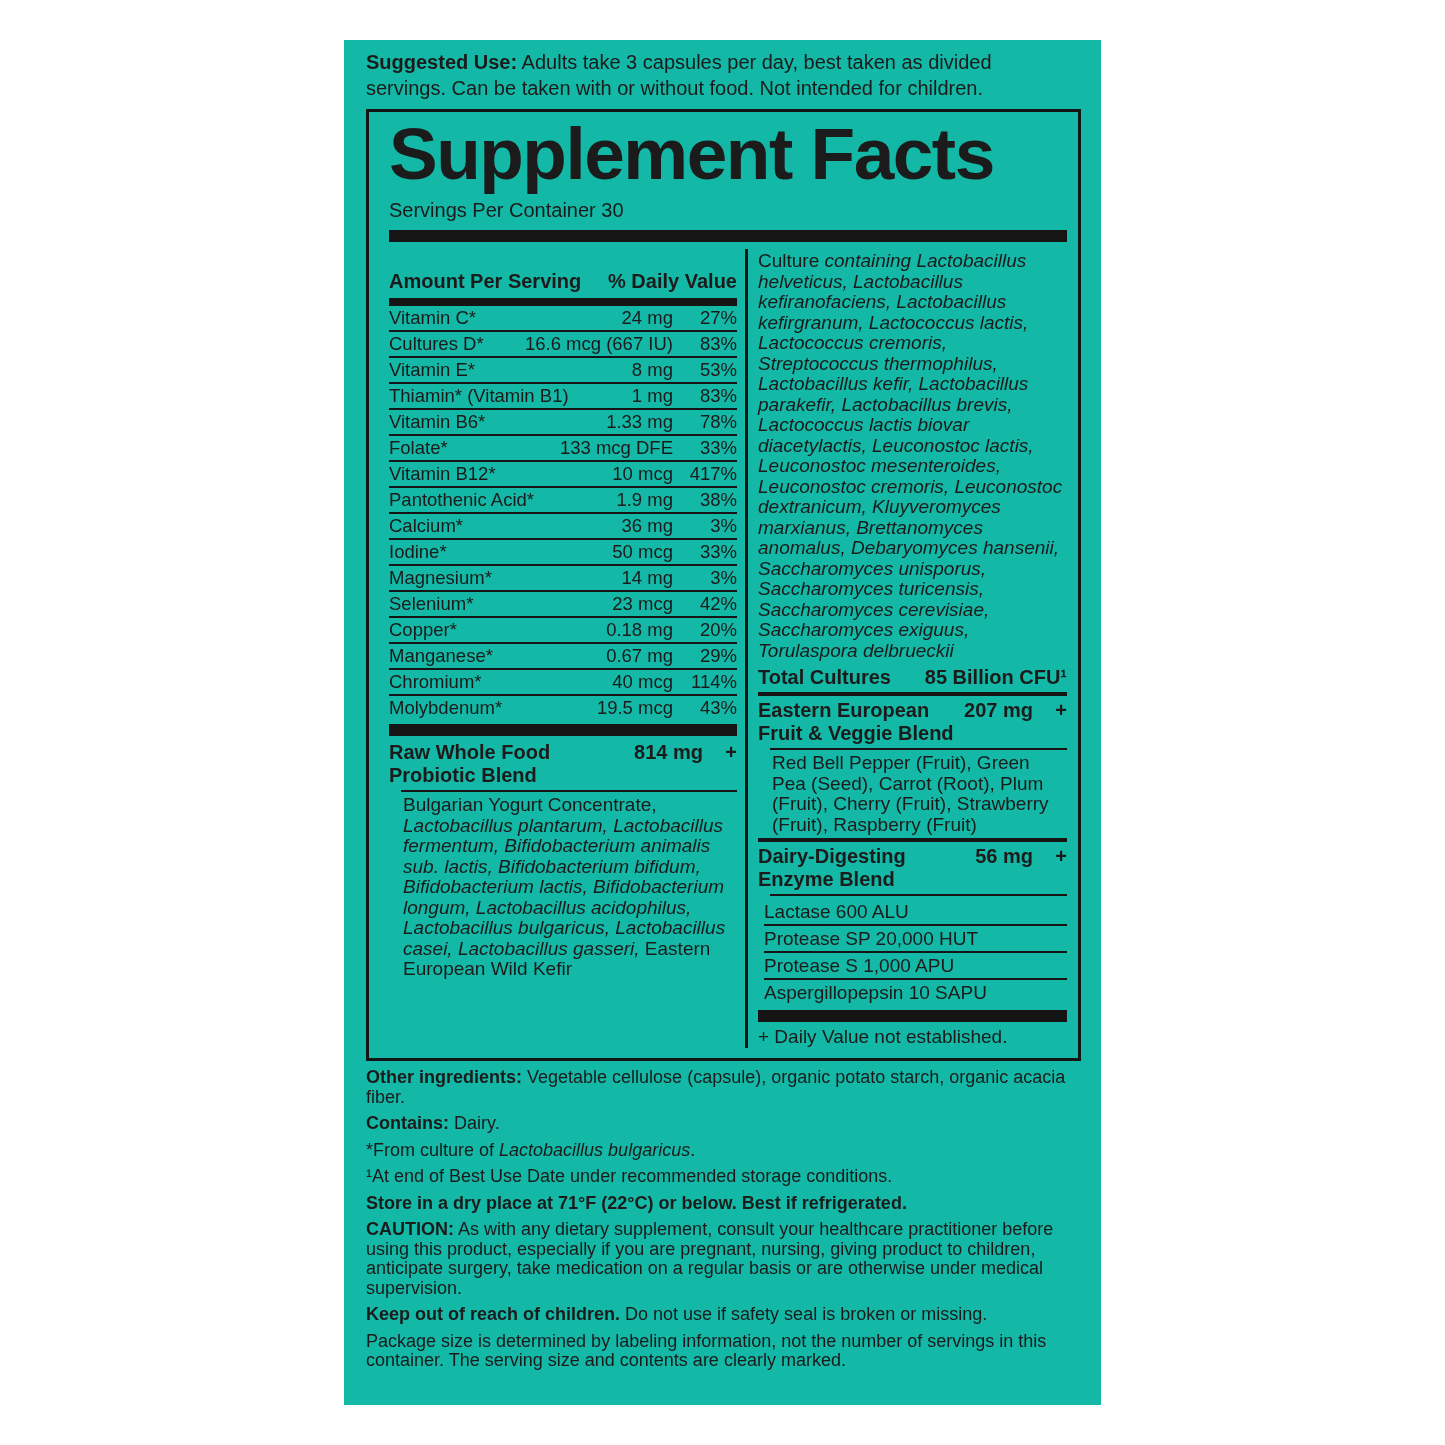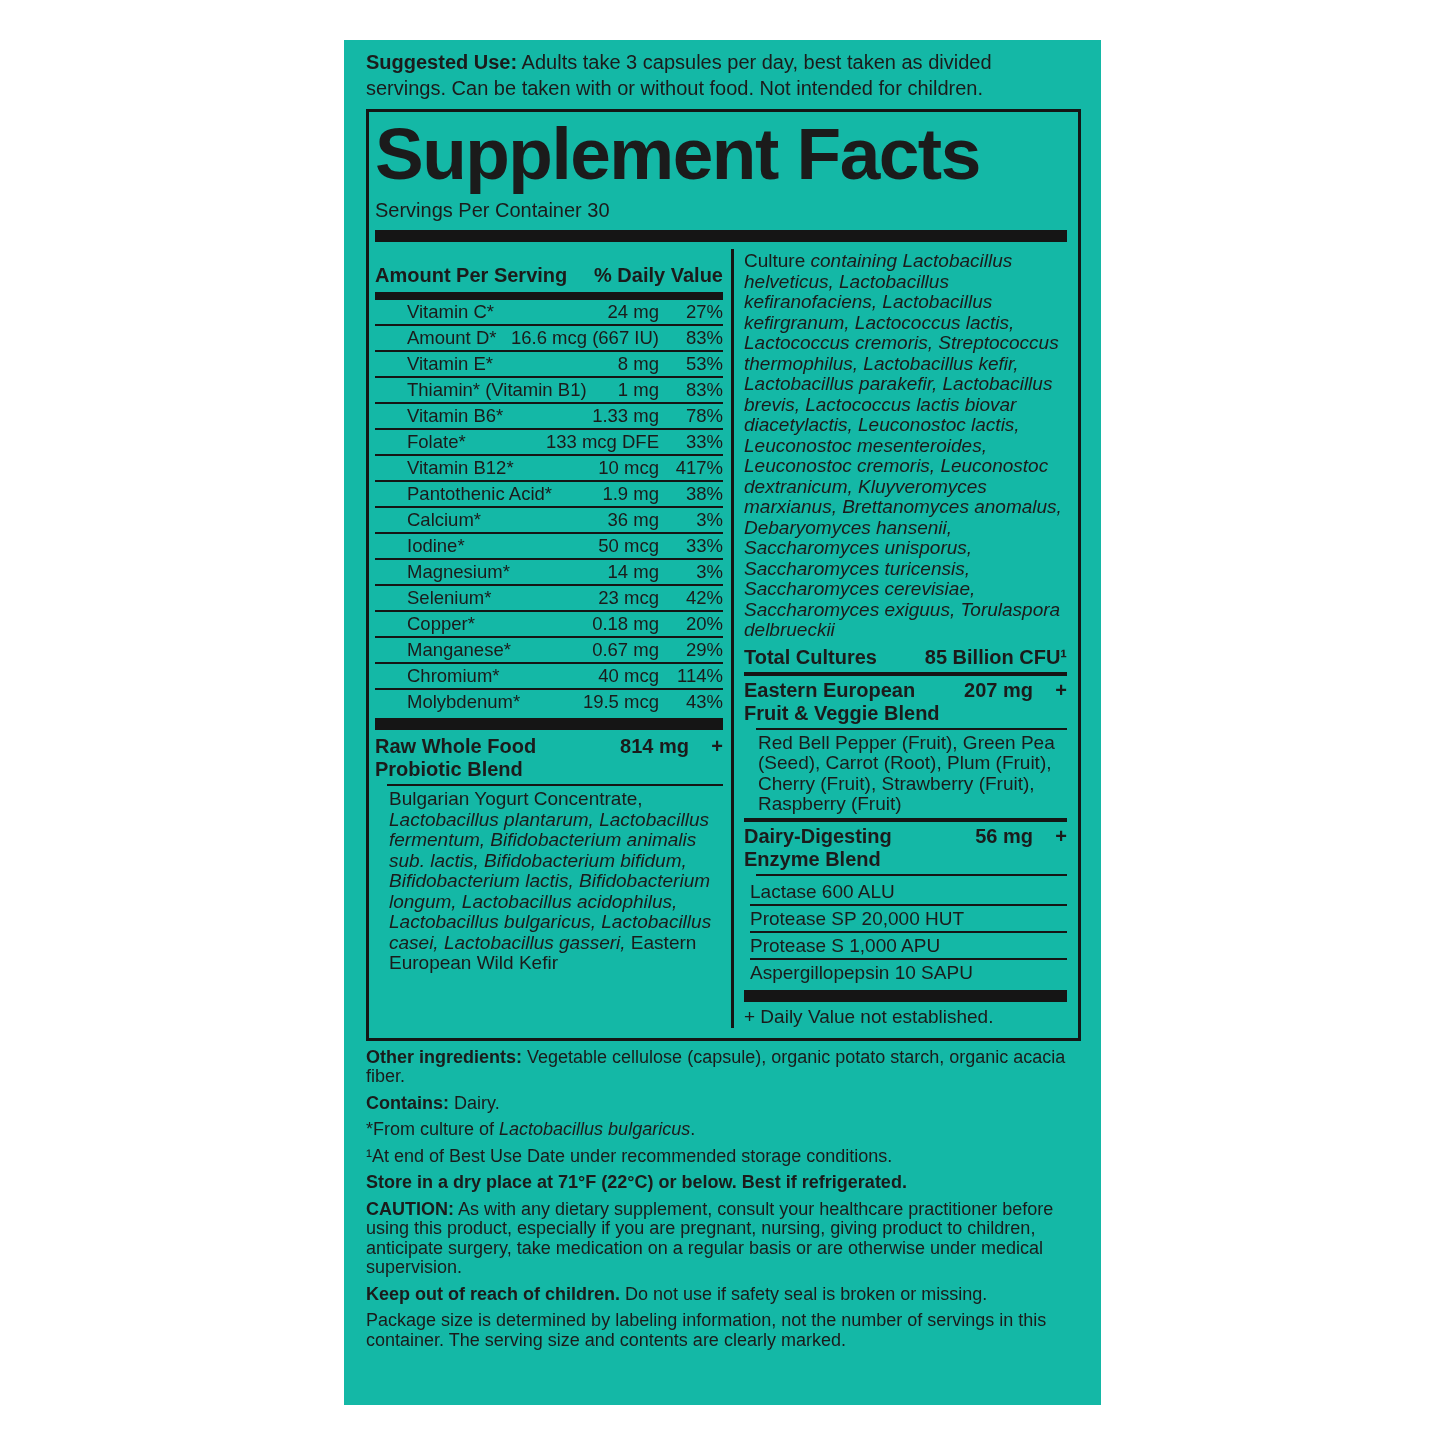--- a/index.html
+++ b/index.html
@@ -9,32 +9,32 @@
     -webkit-font-smoothing:antialiased;
   }
   .label{
     position:absolute;left:344px;top:40px;width:757px;height:1365px;
     background:#14b8a6;box-sizing:border-box;padding:10px 20px 12px 22px;overflow:hidden;
   }
   
   .suggested{font-size:20px;line-height:1.28;margin:0 0 8px 0;padding-right:4px;}
   .suggested b{font-weight:700;}
   
-  .facts{border:3px solid #151515;padding:2px 11px 10px 6px;}
+  .facts{border:3px solid #151515;padding:2px 11px 10px 20px;}
   .title{font-size:73px;font-weight:700;letter-spacing:-1.5px;line-height:1.05;margin:2px 0 4px 0;white-space:nowrap;}
   .serv{font-size:20px;line-height:1.32;white-space:pre-wrap;}
   .topbar{background:#151515;height:12px;margin:7px 0;}
   .cols{display:flex;align-items:stretch;}
   .colL{width:356px;padding-right:8px;box-sizing:border-box;}
   .colR{flex:1;border-left:3px solid #151515;padding-left:10px;box-sizing:border-box;}
-  .aps{display:flex;justify-content:space-between;font-weight:700;font-size:20px;line-height:1.25;margin-top:14px;align-items:flex-end;}
+  .aps{display:flex;justify-content:space-between;font-weight:700;font-size:20px;line-height:1.25;margin-top:20px;align-items:flex-end;}
   .bar8{background:#151515;height:8px;margin:4px 0 0 0;}
   .nrow{display:flex;align-items:baseline;font-size:18.5px;line-height:22px;padding:1px 0;border-top:2px solid #151515;}
   .nrows .nrow:first-child{border-top:none;}
-  .nname{white-space:nowrap;margin-left:32px;}
+  .nname{white-space:nowrap;}
   .namt{flex:1;text-align:right;white-space:nowrap;}
   .ndv{width:64px;text-align:right;white-space:nowrap;}
   .midbar{height:12px;background:#151515;margin:4px 0 5px 0;}
   .bh{display:flex;font-size:20px;font-weight:700;line-height:23px;}
   .bh-name{flex:1;}
   .bh-amt{text-align:right;white-space:nowrap;}
   .bh-plus{width:34px;text-align:right;}
   .hrule{border-top:2px solid #151515;margin:3px 0 3px 12px;}
   .ilist{padding-left:14px;font-size:19px;line-height:20.5px;}
   .it{font-style:italic;}
@@ -71,21 +71,21 @@
         </div>
         <div class="bar8"></div>
 
         <div class="nrows">
           <div class="nrow">
               <span class="nname">Vitamin C*</span>
               <span class="namt">24 mg</span>
               <span class="ndv">27%</span>
             </div>
           <div class="nrow">
-              <span class="nname">Amount D*</span>
+              <span class="nname">Cultures D*</span>
               <span class="namt">16.6 mcg (667 IU)</span>
               <span class="ndv">83%</span>
             </div>
           <div class="nrow">
               <span class="nname">Vitamin E*</span>
               <span class="namt">8 mg</span>
               <span class="ndv">53%</span>
             </div>
           <div class="nrow">
               <span class="nname">Thiamin* (Vitamin B1)</span>

